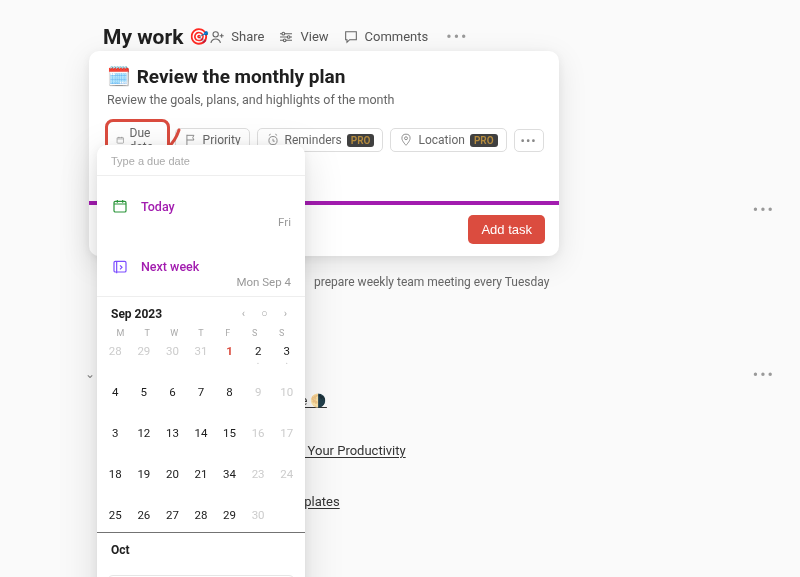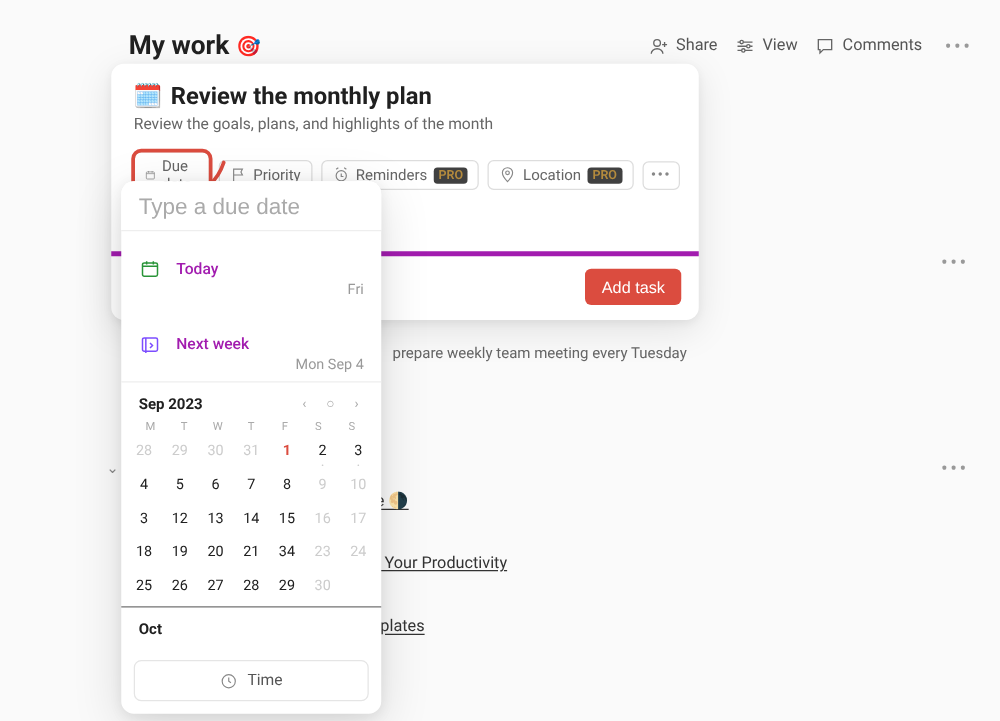--- a/index.html
+++ b/index.html
@@ -1,18 +1,18 @@
 <!DOCTYPE html>
 <html><head>
 <meta charset="utf-8">
 <style>
   * { box-sizing: border-box; margin: 0; padding: 0; }
   body { font-family: -apple-system, BlinkMacSystemFont, "Segoe UI", Roboto, Arial, sans-serif; background: #fafafa; color: #202020; width: 800px; height: 577px; overflow: hidden; position: relative; }
 
-  .top-bar { position: absolute; top: 23px; left: 103px; right: 18px; display: flex; justify-content: space-between; align-items: center; gap: 44px; }
+  .top-bar { position: absolute; top: 23px; left: 103px; right: 18px; display: flex; align-items: center; }
   .page-title { font-size: 21px; font-weight: 700; display: flex; align-items: center; gap: 6px; }
   .page-title .title-icon { font-size: 16px; }
   .top-actions { display: flex; align-items: center; gap: 14px; }
   .top-action { display: flex; align-items: center; gap: 6px; color: #555; font-size: 13px; cursor: pointer; }
   .top-action svg { width: 16px; height: 16px; stroke: #666; fill: none; stroke-width: 1.6; }
   .more-dots { padding: 4px; cursor: pointer; color: #999; font-size: 16px; letter-spacing: 2px; }
 
   .bg-link { position: absolute; left: 286px; color: #333; font-size: 13px; text-decoration: underline; text-underline-offset: 2px; }
   .bg-desc { position: absolute; left: 314px; top: 275px; color: #666; font-size: 12px; }
   .bg-more { position: absolute; right: 25px; color: #999; font-size: 16px; letter-spacing: 2px; cursor: pointer; }
@@ -36,34 +36,34 @@
   .modal-footer { display: flex; justify-content: space-between; gap: 8px; border-top: 4px solid #a21caf; margin: 42px -18px -12px; padding: 10px 14px 12px; }
   .btn { border: none; border-radius: 5px; padding: 7px 13px; font-size: 13px; cursor: pointer; font-weight: 500; }
   .btn-cancel { background: #f5f5f5; color: #444; }
   .btn-primary { background: #db4c3f; color: #fff; }
 
   
   .arrow-annot { position: absolute; top: 128px; left: 141px; pointer-events: none; }
 
   
   .date-picker { position: absolute; top: 145px; left: 97px; width: 208px; background: #fff; border-radius: 10px; box-shadow: 0 10px 40px rgba(0,0,0,0.13), 0 2px 10px rgba(0,0,0,0.07); padding-bottom: 10px; }
-  .dp-input { border: none; padding: 10px 14px 8px; font-size: 18px; color: #0369a1; width: 100%; outline: none; border-top-left-radius: 10px; border-top-right-radius: 10px; }
+  .dp-input { border: none; padding: 10px 14px 8px; font-size: 11px; color: #0369a1; width: 100%; outline: none; border-top-left-radius: 10px; border-top-right-radius: 10px; }
   .dp-input::placeholder { color: #aaa; }
   .dp-divider { border-top: 1px solid #eee; }
   .quick-item { display: flex; align-items: center; padding: 7px 14px; font-size: 12.5px; cursor: pointer; }
   .quick-item .qicon { width: 18px; height: 18px; margin-right: 12px; display: flex; align-items: center; justify-content: center; }
   .quick-item .qlabel { flex: 1; font-weight: 500; color: #a21caf; }
   .quick-item .qhint { color: #999; font-size: 11.5px; margin-top: 32px; }
   .month-header { display: flex; align-items: center; justify-content: space-between; padding: 8px 14px 4px; }
   .month-header .mlabel { font-size: 12px; font-weight: 700; }
   .month-nav { display: flex; align-items: center; gap: 8px; color: #aaa; font-size: 11px; }
   .month-nav span { cursor: pointer; padding: 2px 4px; }
   .dow-row { display: grid; grid-template-columns: repeat(7, 1fr); padding: 0 10px; }
   .dow { text-align: center; font-size: 9px; color: #aaa; padding: 2px 0; }
-  .cal-grid { display: grid; grid-template-columns: repeat(7, 1fr); padding: 0 4px; row-gap: 5px; }
+  .cal-grid { display: grid; grid-template-columns: repeat(7, 1fr); padding: 0 4px; row-gap: 19px; }
   .cal-day { text-align: center; font-size: 11.5px; padding: 4px 0; cursor: pointer; border-radius: 4px; line-height: 14px; }
   .cal-day.mute { color: #ccc; }
   .cal-day.today { color: #db4c3f; font-weight: 700; position: relative; }
   .cal-day.weekend-dot::after { content: "."; position: absolute; left: 50%; transform: translateX(-50%); bottom: -5px; color: #ccc; }
   .cal-day.relpos { position: relative; }
   .next-month-label { padding: 10px 14px 2px; font-size: 12px; font-weight: 700; border-top: 1px solid #737373; margin-top: 6px; }
   .time-btn { margin: 16px 10px 0; border: 1px solid #e5e5e5; border-radius: 6px; padding: 8px 0; display: flex; align-items: center; justify-content: center; gap: 8px; font-size: 12.5px; color: #555; cursor: pointer; }
   .time-btn svg { width: 14px; height: 14px; stroke: #888; fill: none; stroke-width: 1.6; }
 </style>
 </head>

